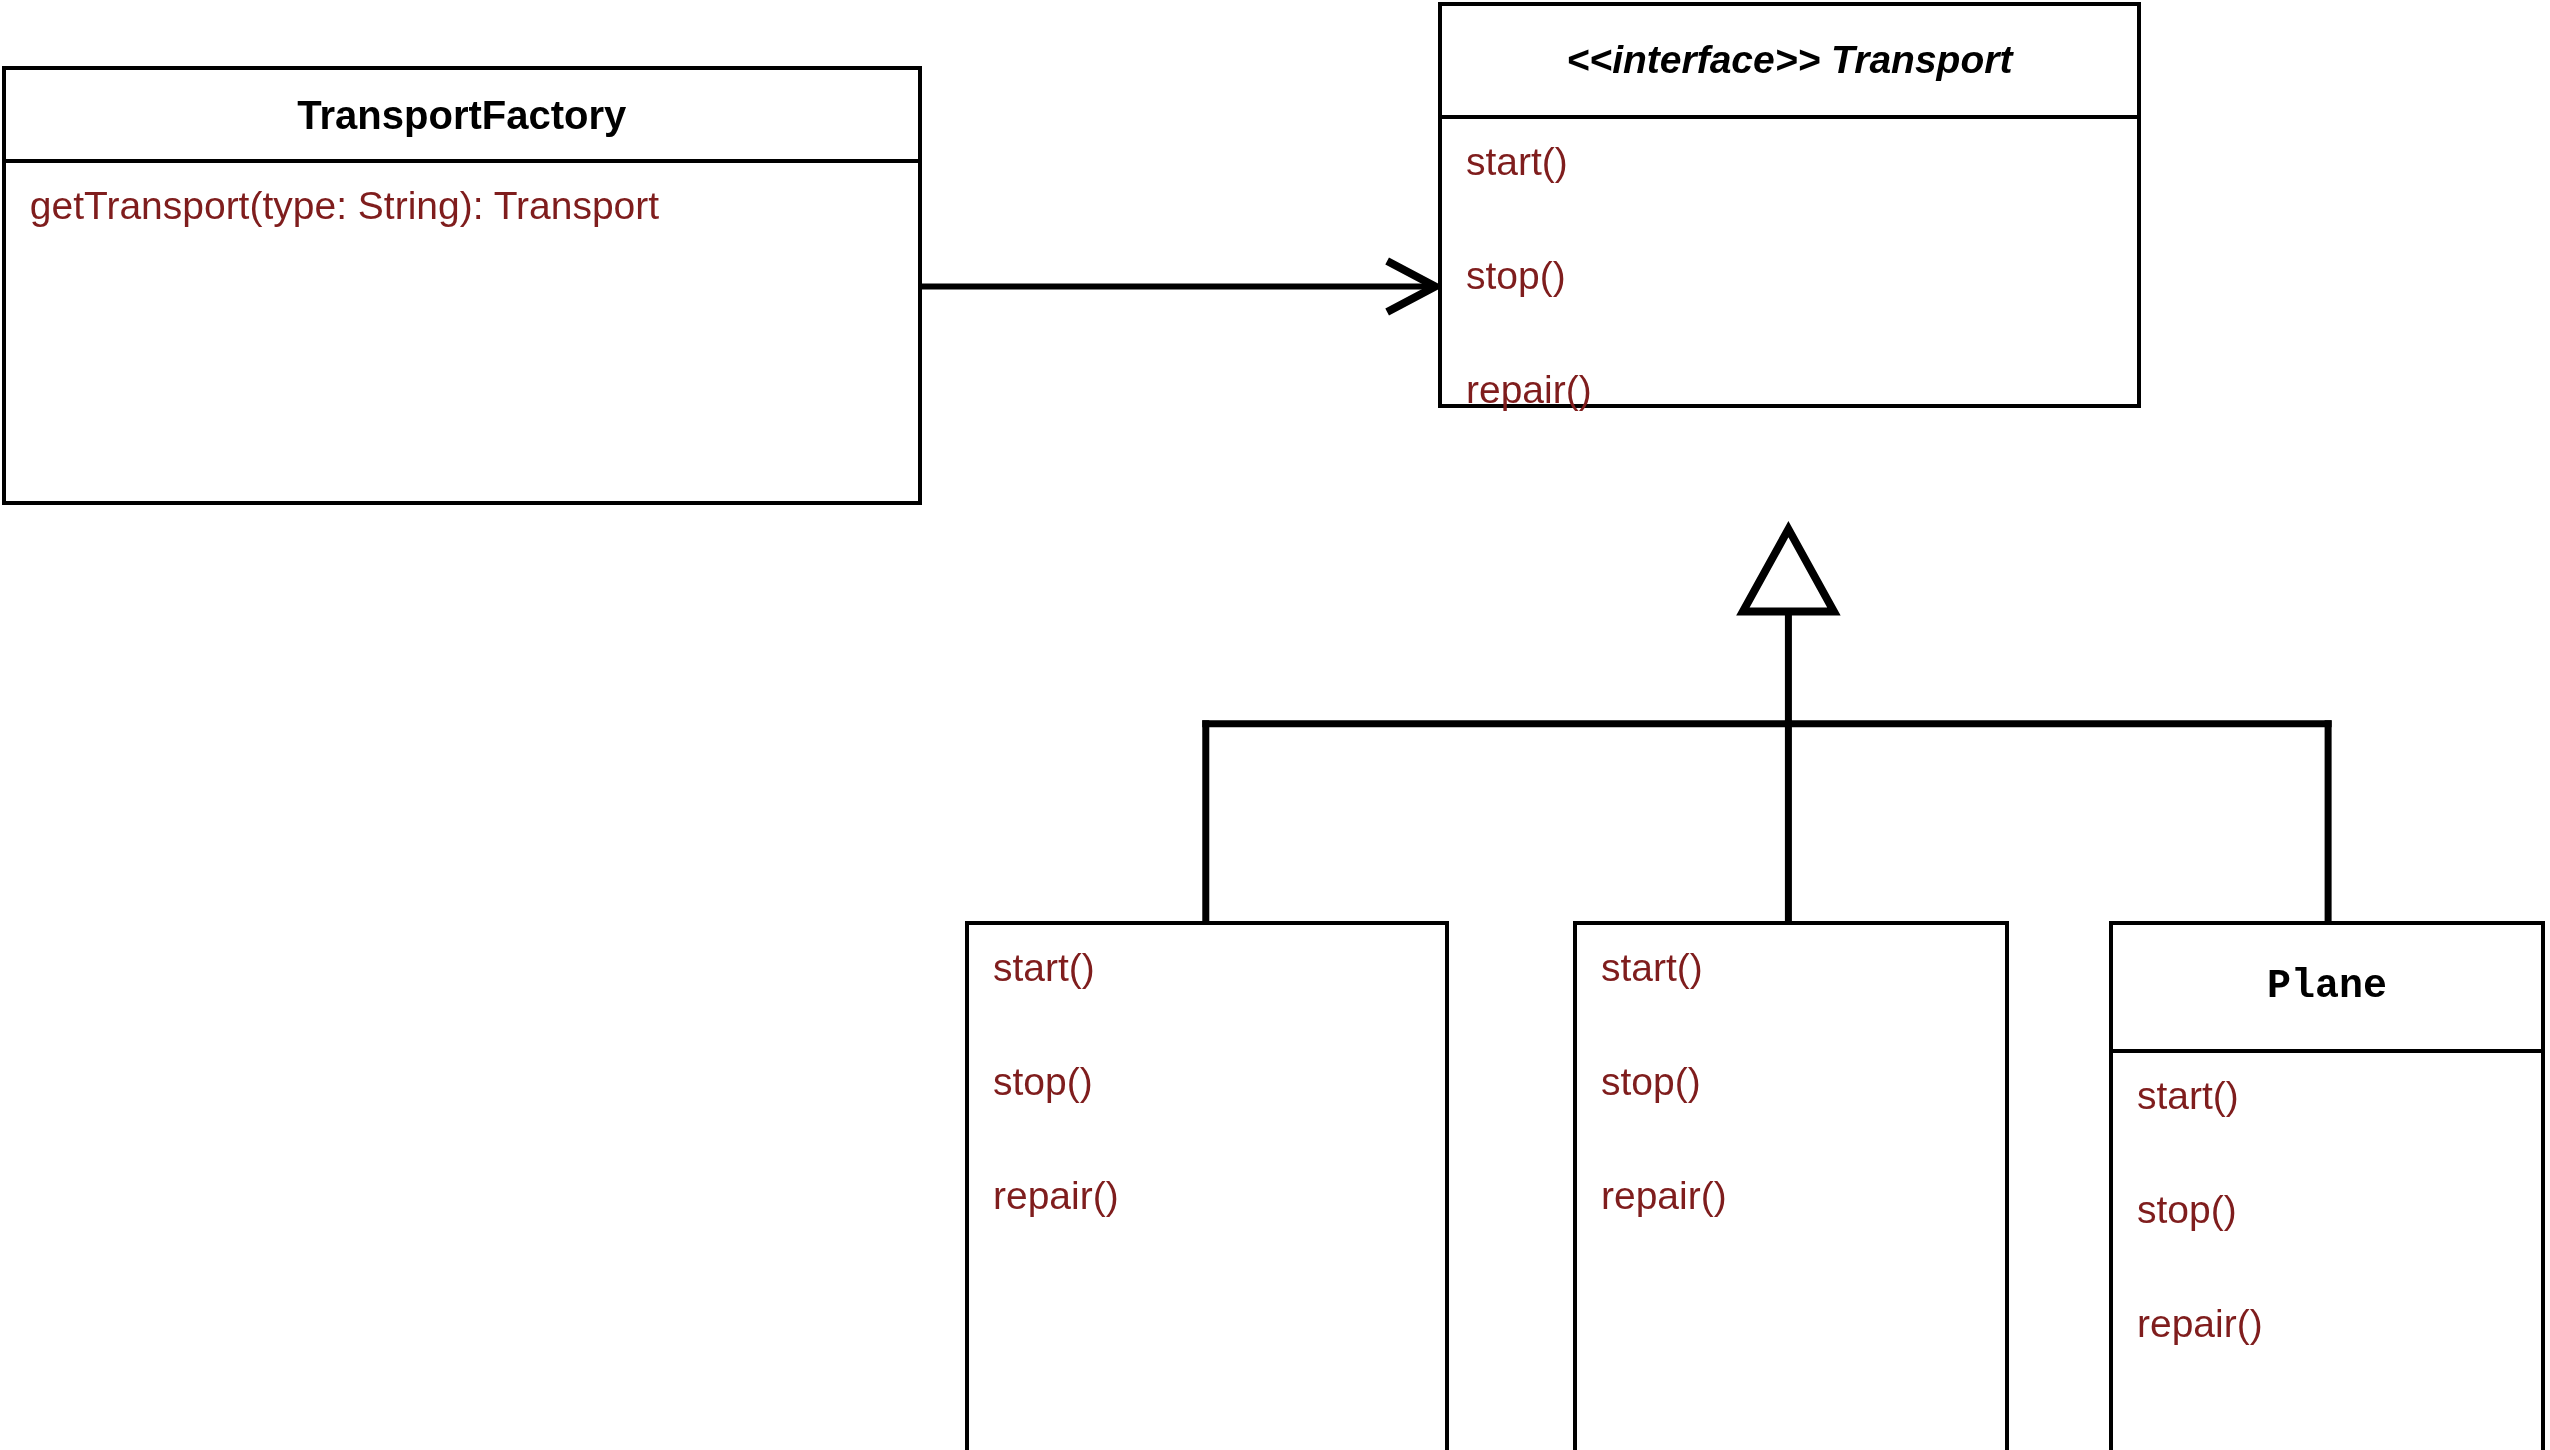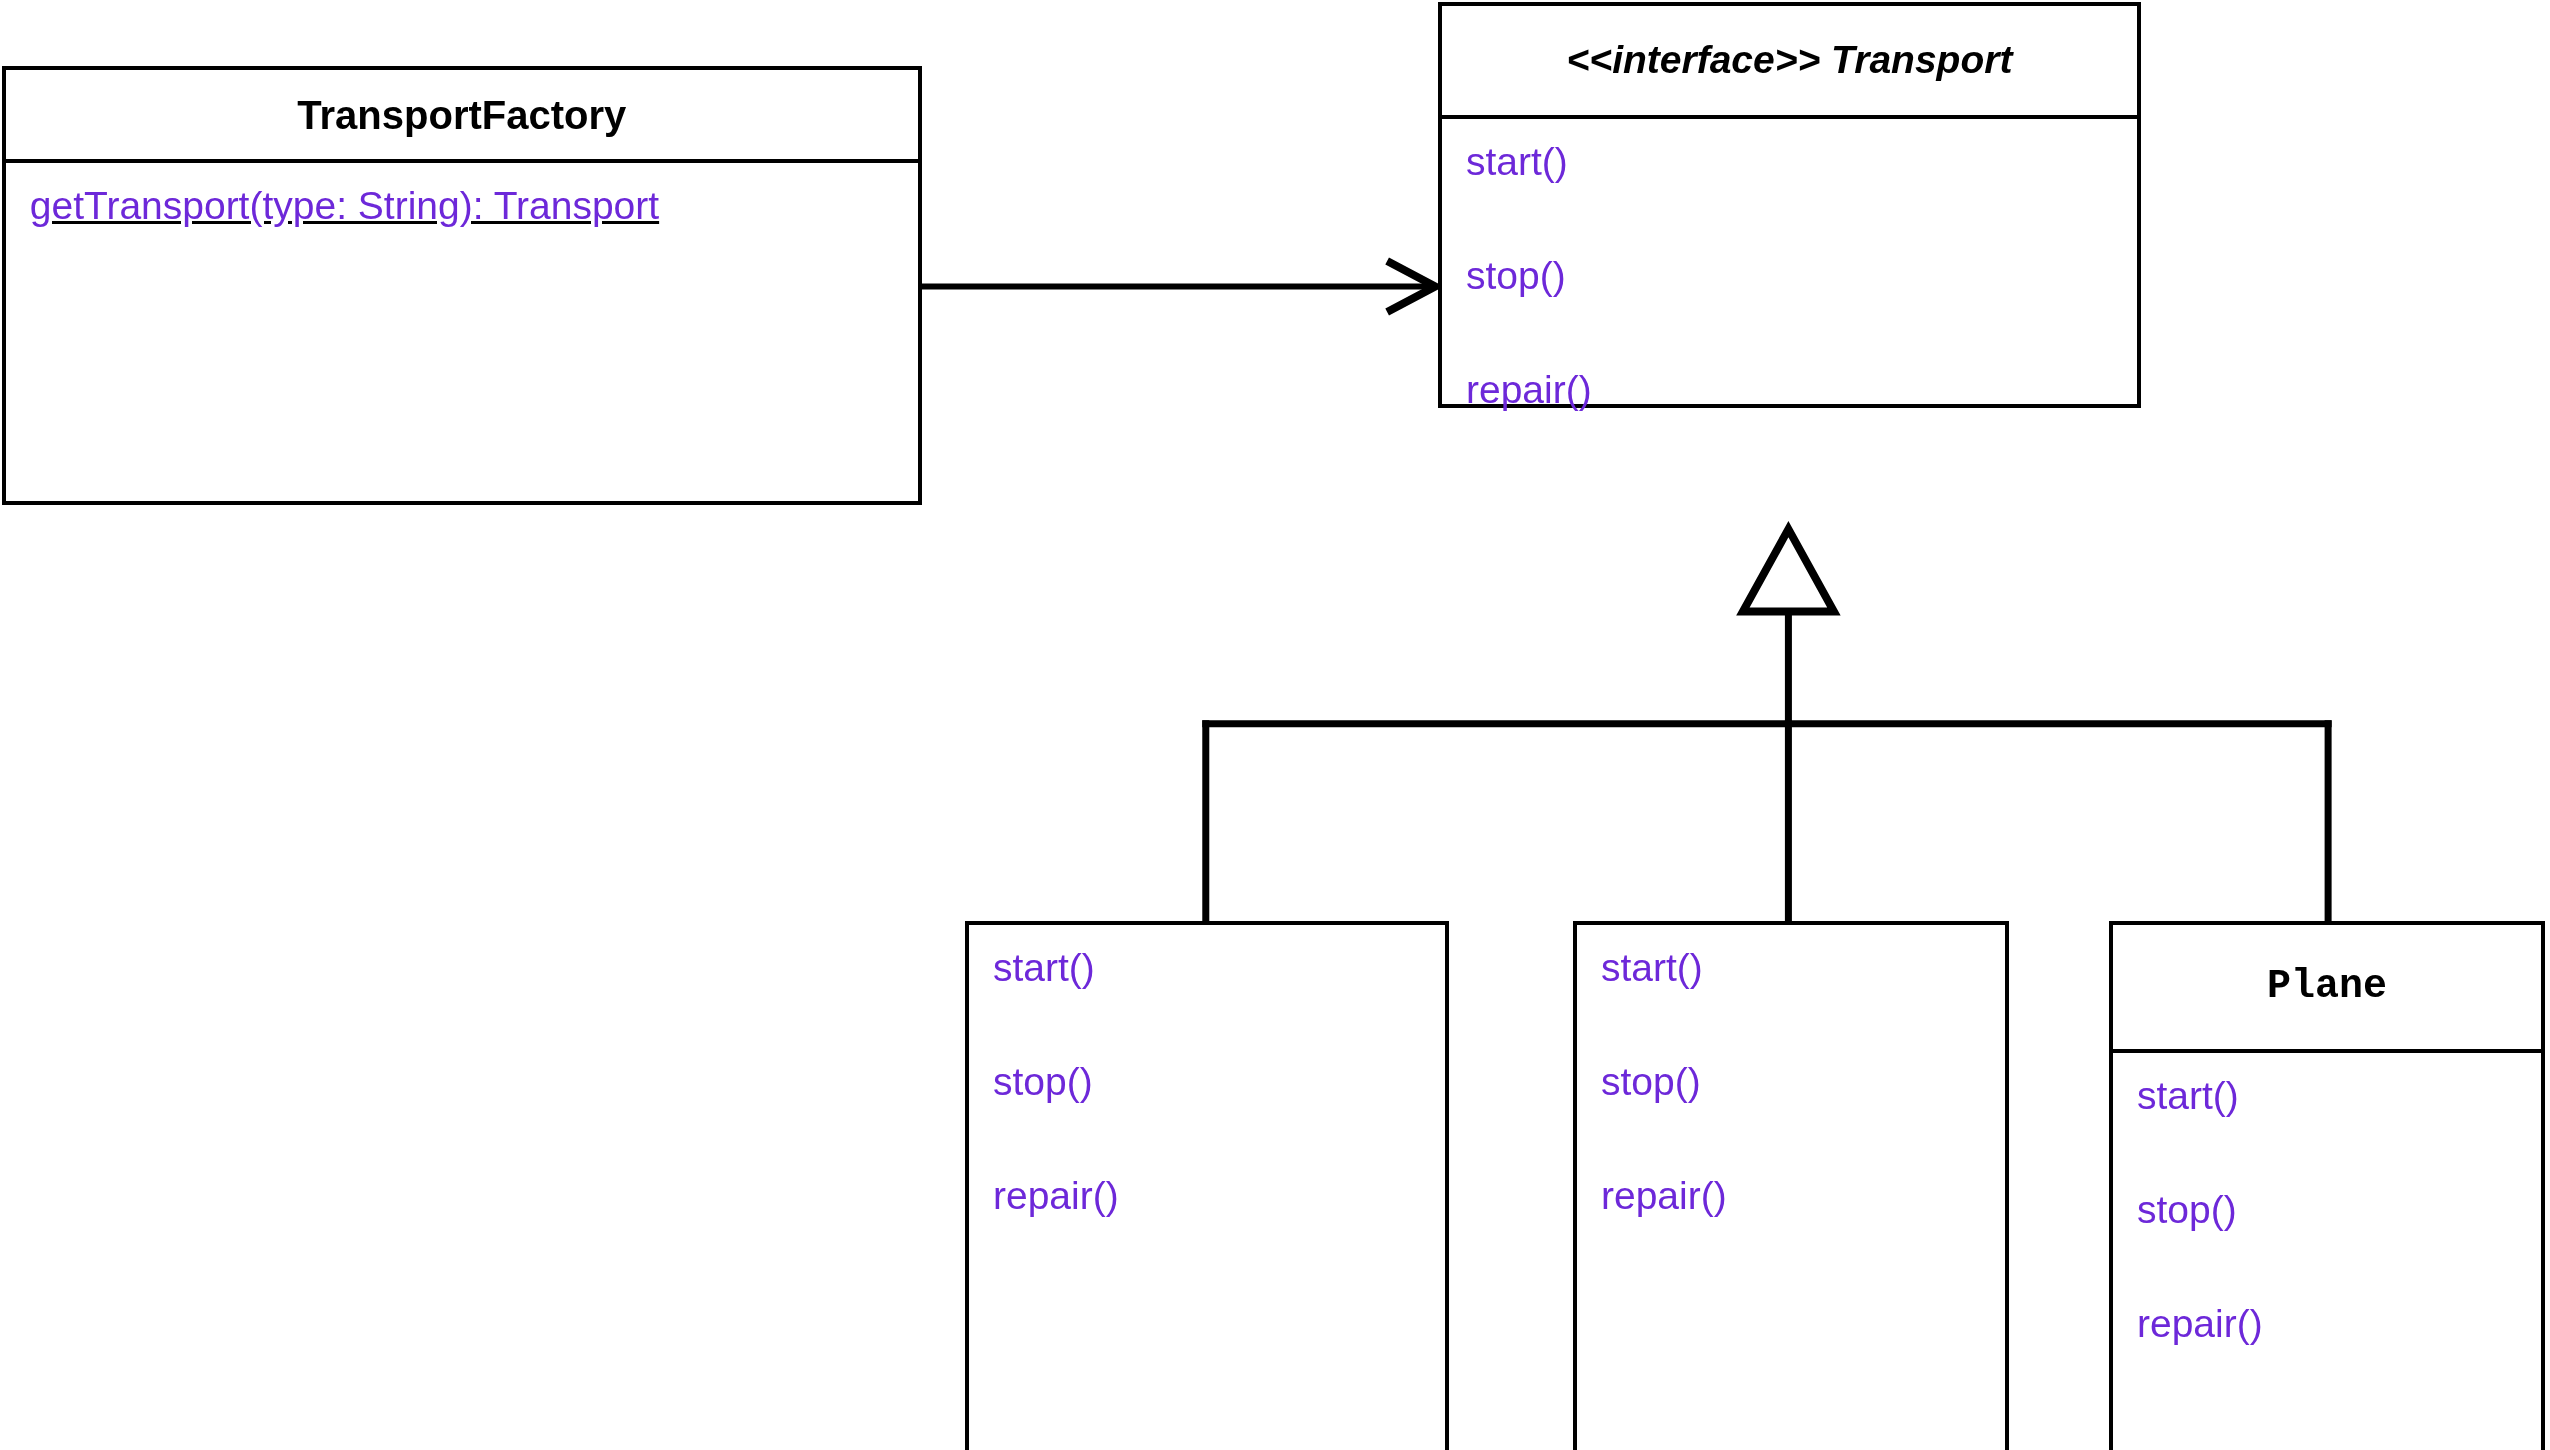--- a/index.html
+++ b/index.html
@@ -43,21 +43,21 @@
     font-size: 39px;
   }
   .class-body {
     box-sizing: border-box;
     width: 100%;
     padding-top: 23px;
     padding-left: 24px;
   }
   .member {
     font-size: 39px;
-    color: #6d28d9;
+    color: #7f1d1d;
     line-height: 1;
     height: 61px;
     margin-bottom: 53px;
     white-space: nowrap;
   }
   .member.tight {
     margin-bottom: 0;
   }
   svg.edges {
     position: absolute;
@@ -93,21 +93,21 @@
       <line x1="2041" y1="822" x2="2041" y2="1053" stroke="#000000" stroke-width="8"></line>
 
       <line x1="2657" y1="822" x2="2657" y2="1053" stroke="#000000" stroke-width="8"></line>
     </g>
   </svg>
 
   <div class="uml-class" style="left:1.8px; top:66px; width:920px; height:439px;">
     <div class="class-header" style="height:93px;">
       <span class="class-title">TransportFactory</span>
     </div>
-    <div class="class-body" style="text-decoration:underline;">
+    <div class="class-body" style="">
       <div class="member tight">getTransport(type: String): Transport</div>
     </div>
   </div>
 
   <div class="uml-class" style="left:1438px; top:1.8px; width:703px; height:406px;">
     <div class="class-header" style="height:113px;">
       <span class="class-title iface">&lt;&lt;interface&gt;&gt; Transport</span>
     </div>
     <div class="class-body">
       <div class="member">start()</div>

